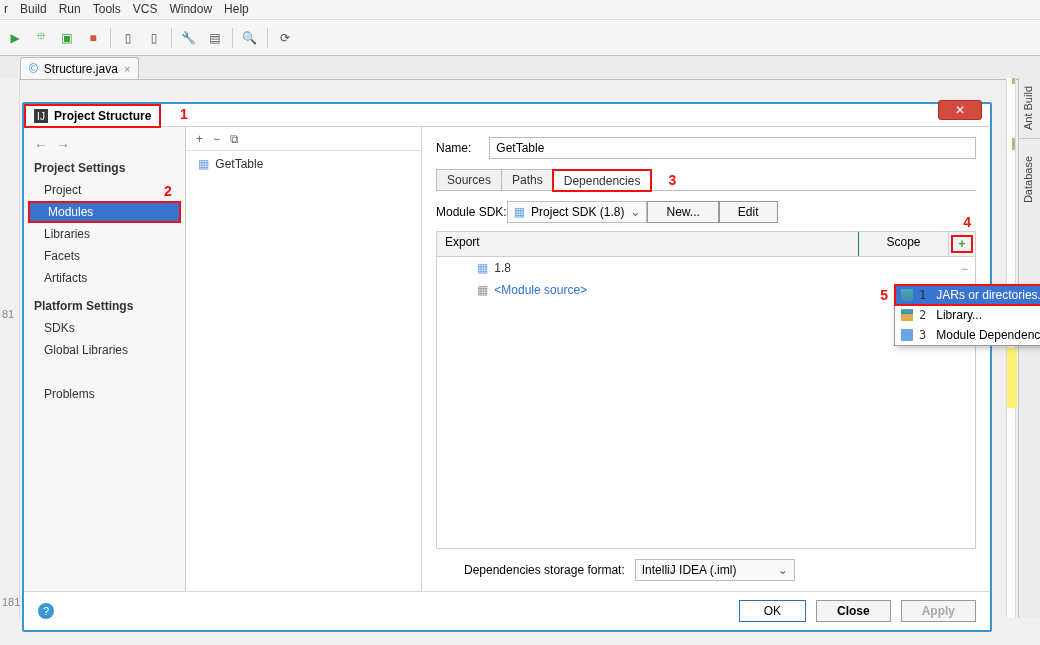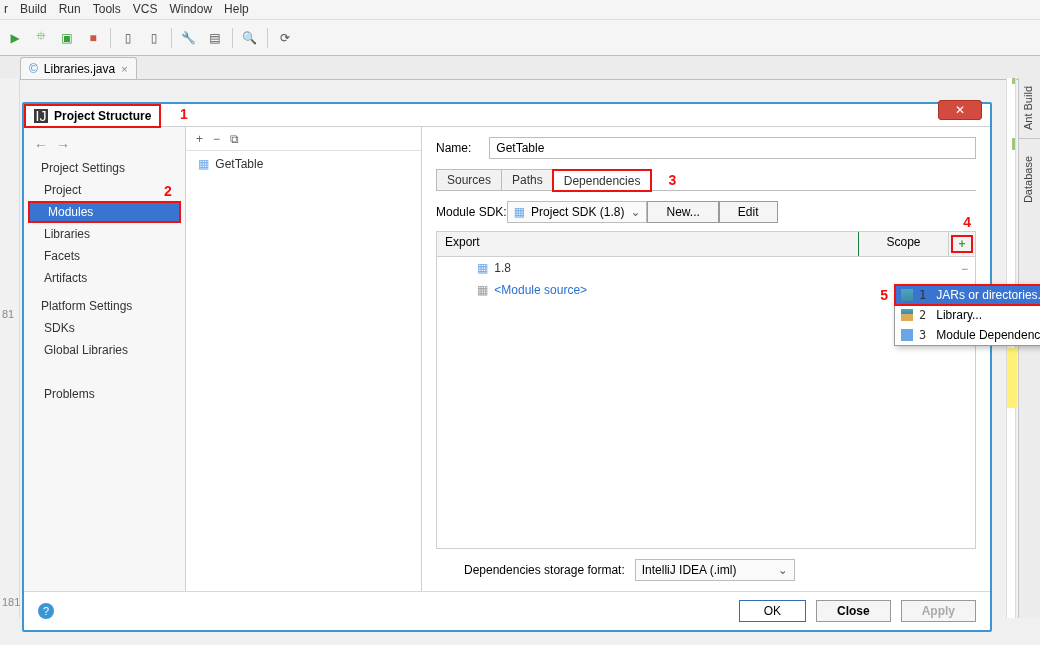--- a/index.html
+++ b/index.html
@@ -15,31 +15,31 @@
 .tb-bug  { color: #3a9e3a; }
 
 .editor-tab-row { background: #ececec; height: 24px; display:flex; align-items:flex-end; padding-left: 20px; border-bottom: 1px solid #bdbdbd;}
 .editor-tab { background: #f7f7f7; border: 1px solid #bdbdbd; border-bottom: none; height: 22px; padding: 3px 8px; display:flex; align-items:center; gap:6px; font-size:12px; border-radius: 3px 3px 0 0;}
 .editor-tab .close-x { color:#888; font-size:11px; }
 
 
 .dialog { position: absolute; left: 22px; top: 102px; width: 970px; height: 530px; background: #fff; border: 2px solid #3b97d3; border-radius: 2px; display:flex; flex-direction:column; }
 .dlg-title-row { height: 0; position: relative; }
 .dlg-title-chip { position:absolute; left: 0; top: 0; background:#fff; border:2px solid #e11; padding:3px 8px; display:flex; align-items:center; gap:6px; z-index:2;}
-.dlg-title-chip .sq { width:14px;height:14px;background:#3a3a3a;color:#fff;font-size:14px;display:flex;align-items:center;justify-content:center;}
+.dlg-title-chip .sq { width:14px;height:14px;background:#3a3a3a;color:#fff;font-size:10px;display:flex;align-items:center;justify-content:center;}
 .dlg-close-btn { position:absolute; right:8px; top:-4px; width:44px; height:20px; background:#d34b3f; border-radius:3px; color:#fff; display:flex;align-items:center;justify-content:center; font-size:12px; border:1px solid #a83329;}
 .ann1 { position:absolute; left:156px; top:2px; color:#e11; font-weight:bold; font-size:14px;}
 
 .dlg-body { flex:1; display:flex; border-top: 1px solid #d0d0d0; margin-top:22px;}
 
 
 .sidebar { width: 162px; background:#f7f7f7; border-right:1px solid #d0d0d0; padding-top:6px;}
 .side-navrow { display:flex; gap:8px; padding:2px 10px 6px;}
 .side-navrow span { color:#888; font-size:14px;}
-.side-heading { font-weight:normal; color:#333; padding:4px 17px;}
+.side-heading { font-weight:bold; color:#333; padding:4px 10px;}
 .side-item { padding:4px 20px; color:#333; cursor:default;}
 .side-modules-box { border:2px solid #e11; padding:2px 18px; margin:0 4px 0 4px; background:#3874d0; color:#fff;}
 .ann2 { color:#e11; font-weight:bold; font-size:14px; position:absolute; left:140px; top:56px;}
 
 
 .midcol { width: 236px; border-right:1px solid #d0d0d0; background:#fff; }
 .mid-tool { height:24px; border-bottom:1px solid #e0e0e0; display:flex; align-items:center; gap:10px; padding:0 10px; color:#666;}
 .tree-item { padding:6px 12px; display:flex; align-items:center; gap:6px; color:#333;}
 .folder-icn { color:#6aa5e8; }
 
@@ -125,21 +125,21 @@
   <span class="tb-icon">▤</span>
   <span class="tb-sep"></span>
   <span class="tb-icon">🔍</span>
   <span class="tb-sep"></span>
   <span class="tb-icon">⟳</span>
 </div>
 
 <div class="editor-tab-row">
   <div class="editor-tab">
     <span style="color:#4a90c8">©</span>
-    <span>Libraries.java</span>
+    <span>Structure.java</span>
     <span class="close-x">×</span>
   </div>
 </div>
 
 <div class="gutter">
   <div style="top:230px">81</div>
   <div style="top:518px">181</div>
 </div>
 
 <div class="stripe">

